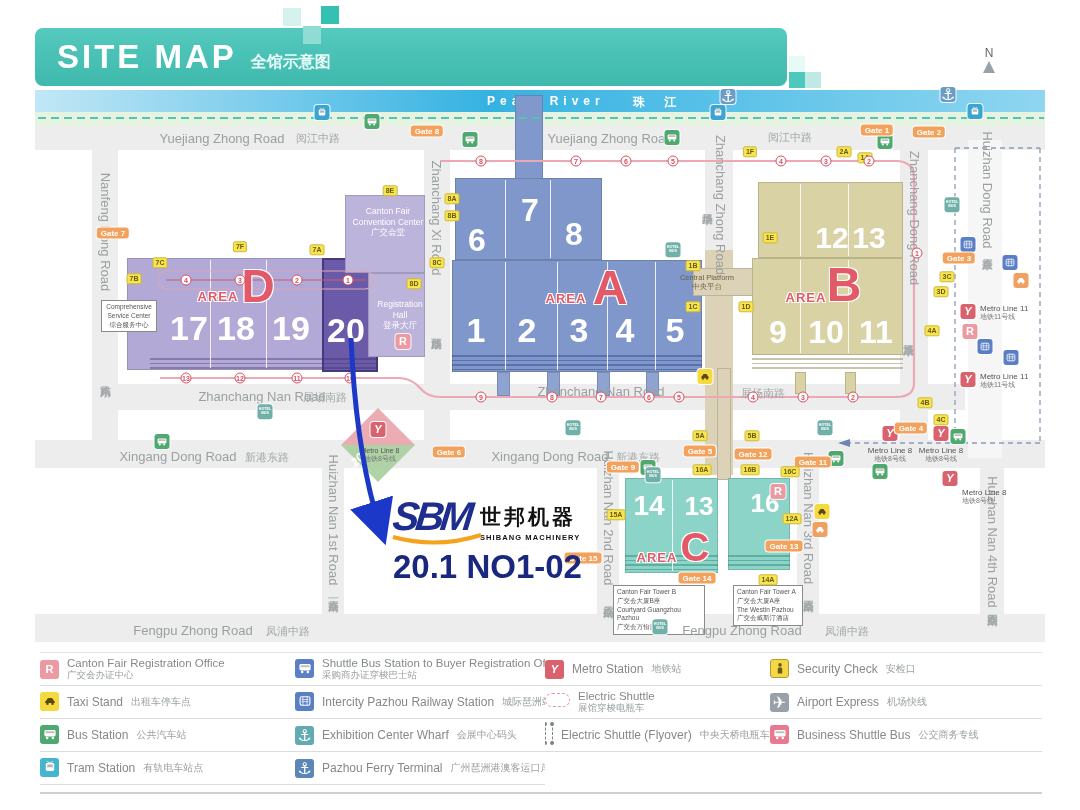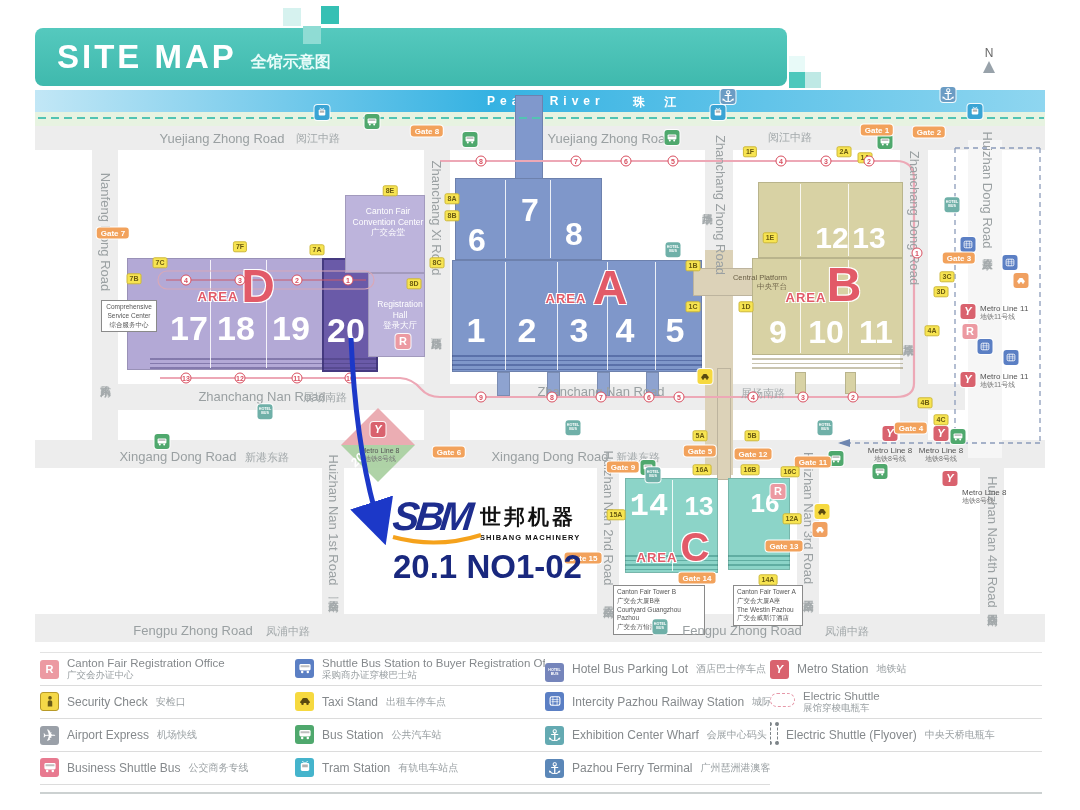--- a/index.html
+++ b/index.html
@@ -175,21 +175,21 @@
   <div class="bldtxt" style="left:388px;top:222px;font-size:8.5px;">
     <div>Canton Fair</div>
     <div>Convention Center</div>
     <div>广交会堂</div>
   </div>
   <div class="bldtxt" style="left:400px;top:315px;font-size:8.5px;">
     <div>Registration</div>
     <div>Hall</div>
     <div>登录大厅</div>
   </div>
-  <div class="bldtxt" style="left:760px;top:282px;font-size:7.5px;color:#6a5f45;text-align:right;">
+  <div class="bldtxt" style="left:707px;top:282px;font-size:7.5px;color:#6a5f45;">
     <div>Central Platform</div>
     <div>中央平台</div>
   </div>
   <div class="wbox" style="left:101px;top:300px;width:56px;text-align:center;">
     <div>Comprehensive</div>
     <div>Service Center</div>
     <div>综合服务中心</div>
   </div>
   <div class="wbox" style="left:613px;top:585px;width:92px;">
     <div>Canton Fair Tower B</div>
@@ -271,27 +271,20 @@
               <rect x="1" y="2.2" width="8" height="4.6" rx="1" fill="#fff"></rect>
               <rect x="1.8" y="3" width="6.4" height="1.5" rx=".3" fill="rgba(0,0,0,.25)"></rect>
               <circle cx="3" cy="7.8" r=".9" fill="#fff"></circle>
               <circle cx="7" cy="7.8" r=".9" fill="#fff"></circle>
             </svg>
           </span></span>
         <span class="lg-stack">
           <span class="lg-en">Shuttle Bus Station to Buyer Registration Office</span>
           <span class="lg-zh">采购商办证穿梭巴士站</span>
         </span>
-      </div>
-      <div class="lg-cell">
-        <span><span class="ic " style="width:19px;height:19px;background:#7585bb">
-            <span class="icHotel">HOTEL<br>BUS</span>
-          </span></span>
-        <span class="lg-en">Hotel Bus Parking Lot</span>
-        <span class="lg-zh">酒店巴士停车点</span>
       </div>
       <div class="lg-cell">
         <span><span class="ic " style="width:19px;height:19px;background:#d9626e">
             <b class="icY">Y</b>
           </span></span>
         <span class="lg-en">Metro Station</span>
         <span class="lg-zh">地铁站</span>
       </div>
       <div class="lg-cell">
         <span><span class="ic ic-sec" style="width:19px;height:19px;background:#f5d848">
@@ -409,21 +402,21 @@
       <div class="hall" style="left: 476px; top: 330px; font-size: 34px;">1</div>
       <div class="hall" style="left: 527px; top: 330px; font-size: 34px;">2</div>
       <div class="hall" style="left: 579px; top: 330px; font-size: 34px;">3</div>
       <div class="hall" style="left: 625px; top: 330px; font-size: 34px;">4</div>
       <div class="hall" style="left: 675px; top: 330px; font-size: 34px;">5</div>
       <div class="hall" style="left: 832px; top: 238px; font-size: 30px;">12</div>
       <div class="hall" style="left: 869px; top: 238px; font-size: 30px;">13</div>
       <div class="hall" style="left: 778px; top: 332px; font-size: 32px;">9</div>
       <div class="hall" style="left: 826px; top: 332px; font-size: 32px;">10</div>
       <div class="hall" style="left: 876px; top: 332px; font-size: 32px;">11</div>
-      <div class="hall" style="left: 649px; top: 506px; font-size: 32px; font-family: Liberation Mono, monospace;">14</div>
+      <div class="hall" style="left: 649px; top: 506px; font-size: 28px;">14</div>
       <div class="hall" style="left: 699px; top: 506px; font-size: 26px;">13</div>
       <div class="hall" style="left: 765px; top: 503px; font-size: 26px;">16</div>
       <div class="rl" style="left: 222px; top: 138px;">Yuejiang Zhong Road</div>
       <div class="rl zh" style="left: 318px; top: 138px;">阅江中路</div>
       <div class="rl" style="left: 610px; top: 138px;">Yuejiang Zhong Road</div>
       <div class="rl zh" style="left: 790px; top: 137px;">阅江中路</div>
       <div class="rl" style="left: 262px; top: 396px;">Zhanchang Nan Road</div>
       <div class="rl zh" style="left: 325px; top: 397px;">展场南路</div>
       <div class="rl" style="left: 601px; top: 391px;">Zhanchang Nan Road</div>
       <div class="rl zh" style="left: 763px; top: 393px;">展场南路</div>

